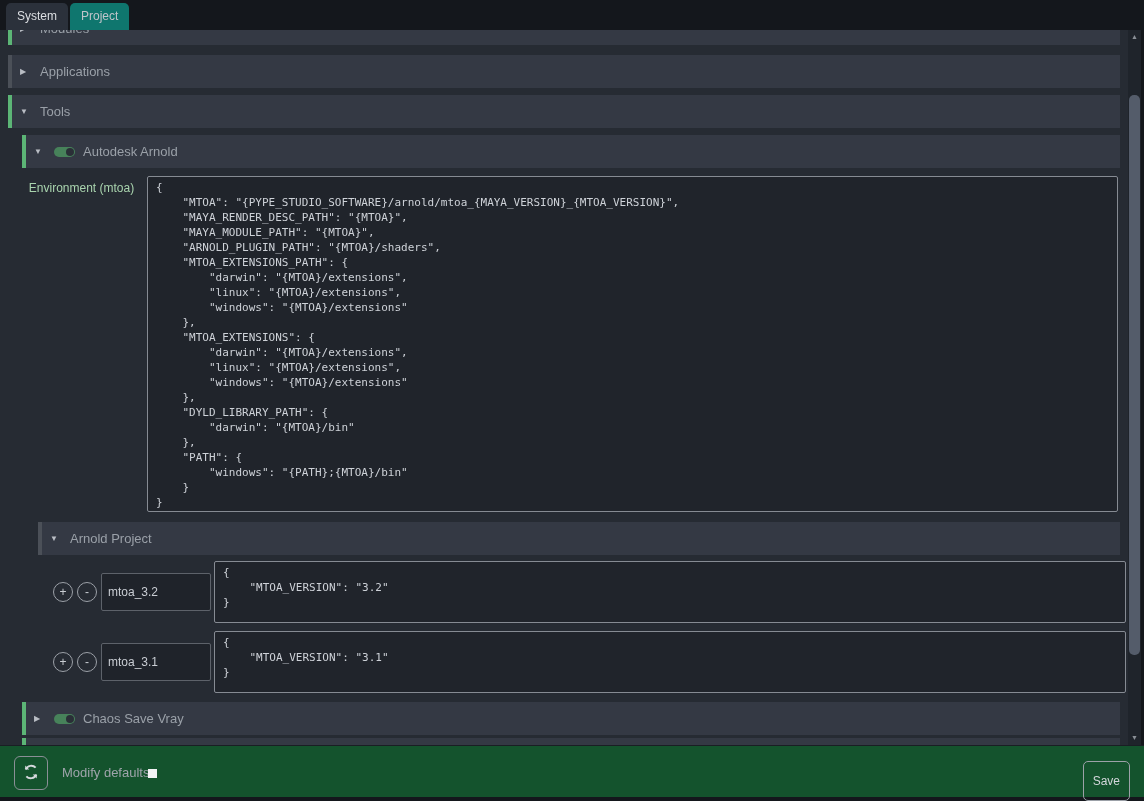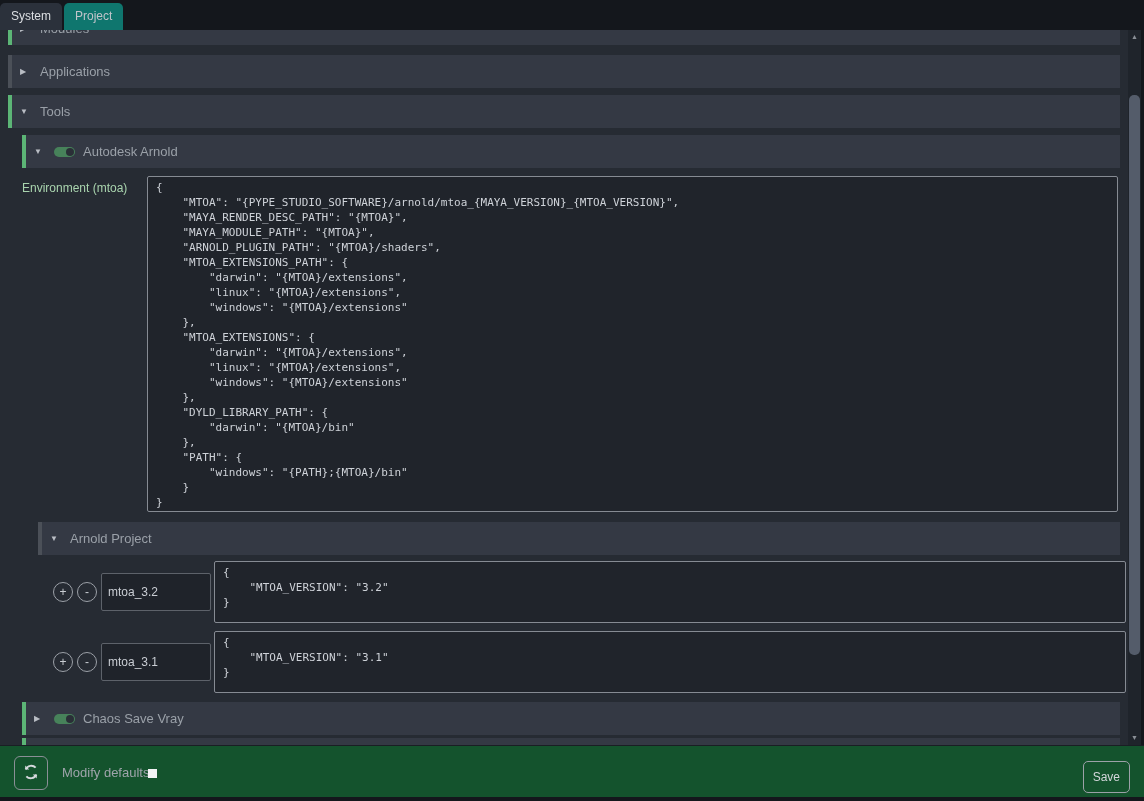--- a/index.html
+++ b/index.html
@@ -7,21 +7,21 @@
   body {
     background: #14171c;
     font-family: "Liberation Sans", sans-serif;
     position: relative;
   }
 
   
   .tabbar {
     position: absolute; top: 0; left: 0; width: 1144px; height: 30px;
     background: #14171c;
-    display: flex; align-items: flex-end; padding-left: 0;
+    display: flex; align-items: flex-end; padding-left: 6px;
   }
   .tab {
     font-size: 12px; padding: 6px 11px 7px 11px; margin-right: 2px;
     border-radius: 5px 5px 0 0; cursor: default;
   }
   .tab.active { background: #2b313b; color: #dcdfe3; }
   .tab.inactive { background: #0f766e; color: #c0c4ca; }
 
   
   .viewport {
@@ -60,21 +60,21 @@
     font-family: "DejaVu Sans Mono", monospace;
     font-size: 11px; line-height: 15px; color: #ced2d8;
     background: #20242b; border: 1px solid #868b93; border-radius: 2px;
     padding: 3px 8px; resize: none; white-space: pre; overflow: hidden;
     display: block;
   }
 
   
   .env-row { display: flex; margin-left: 22px; margin-top: 8px; }
   .env-label {
-    width: 125px; text-align: left; padding-top: 5px; padding-right: 6px;
+    width: 125px; text-align: center; padding-top: 5px; padding-right: 6px;
     font-size: 12px; color: #a9d4ae; flex: 0 0 auto;
   }
   .env-box { width: 971px; height: 336px; }
 
   
   .ver-row { display: flex; align-items: center; margin-left: 38px; }
   .circle-btn {
     width: 20px; height: 20px; border-radius: 50%;
     border: 1px solid #9ba0a7; background: transparent; color: #c9cdd3;
     font-size: 12px; line-height: 17px; text-align: center;
@@ -120,21 +120,21 @@
   }
   .modify-label {
     position: absolute; left: 62px; top: 19px;
     font-size: 13px; color: #9fa4ab;
   }
   .modify-check {
     position: absolute; left: 148px; top: 23px; width: 9px; height: 9px;
     background: #f2f3f4;
   }
   .save-btn {
-    position: absolute; right: 14px; top: 15px; height: 32px;
+    position: absolute; right: 14px; top: 15px; height: 40px;
     padding: 0 9px; border: 1px solid #9ca1a8; border-radius: 5px;
     background: transparent; color: #d3d6da; font-size: 12px;
     font-family: "Liberation Sans", sans-serif; cursor: default;
   }
 </style>
 </head>
 <body>
 
 <div class="tabbar">
   <div class="tab active">System</div>

